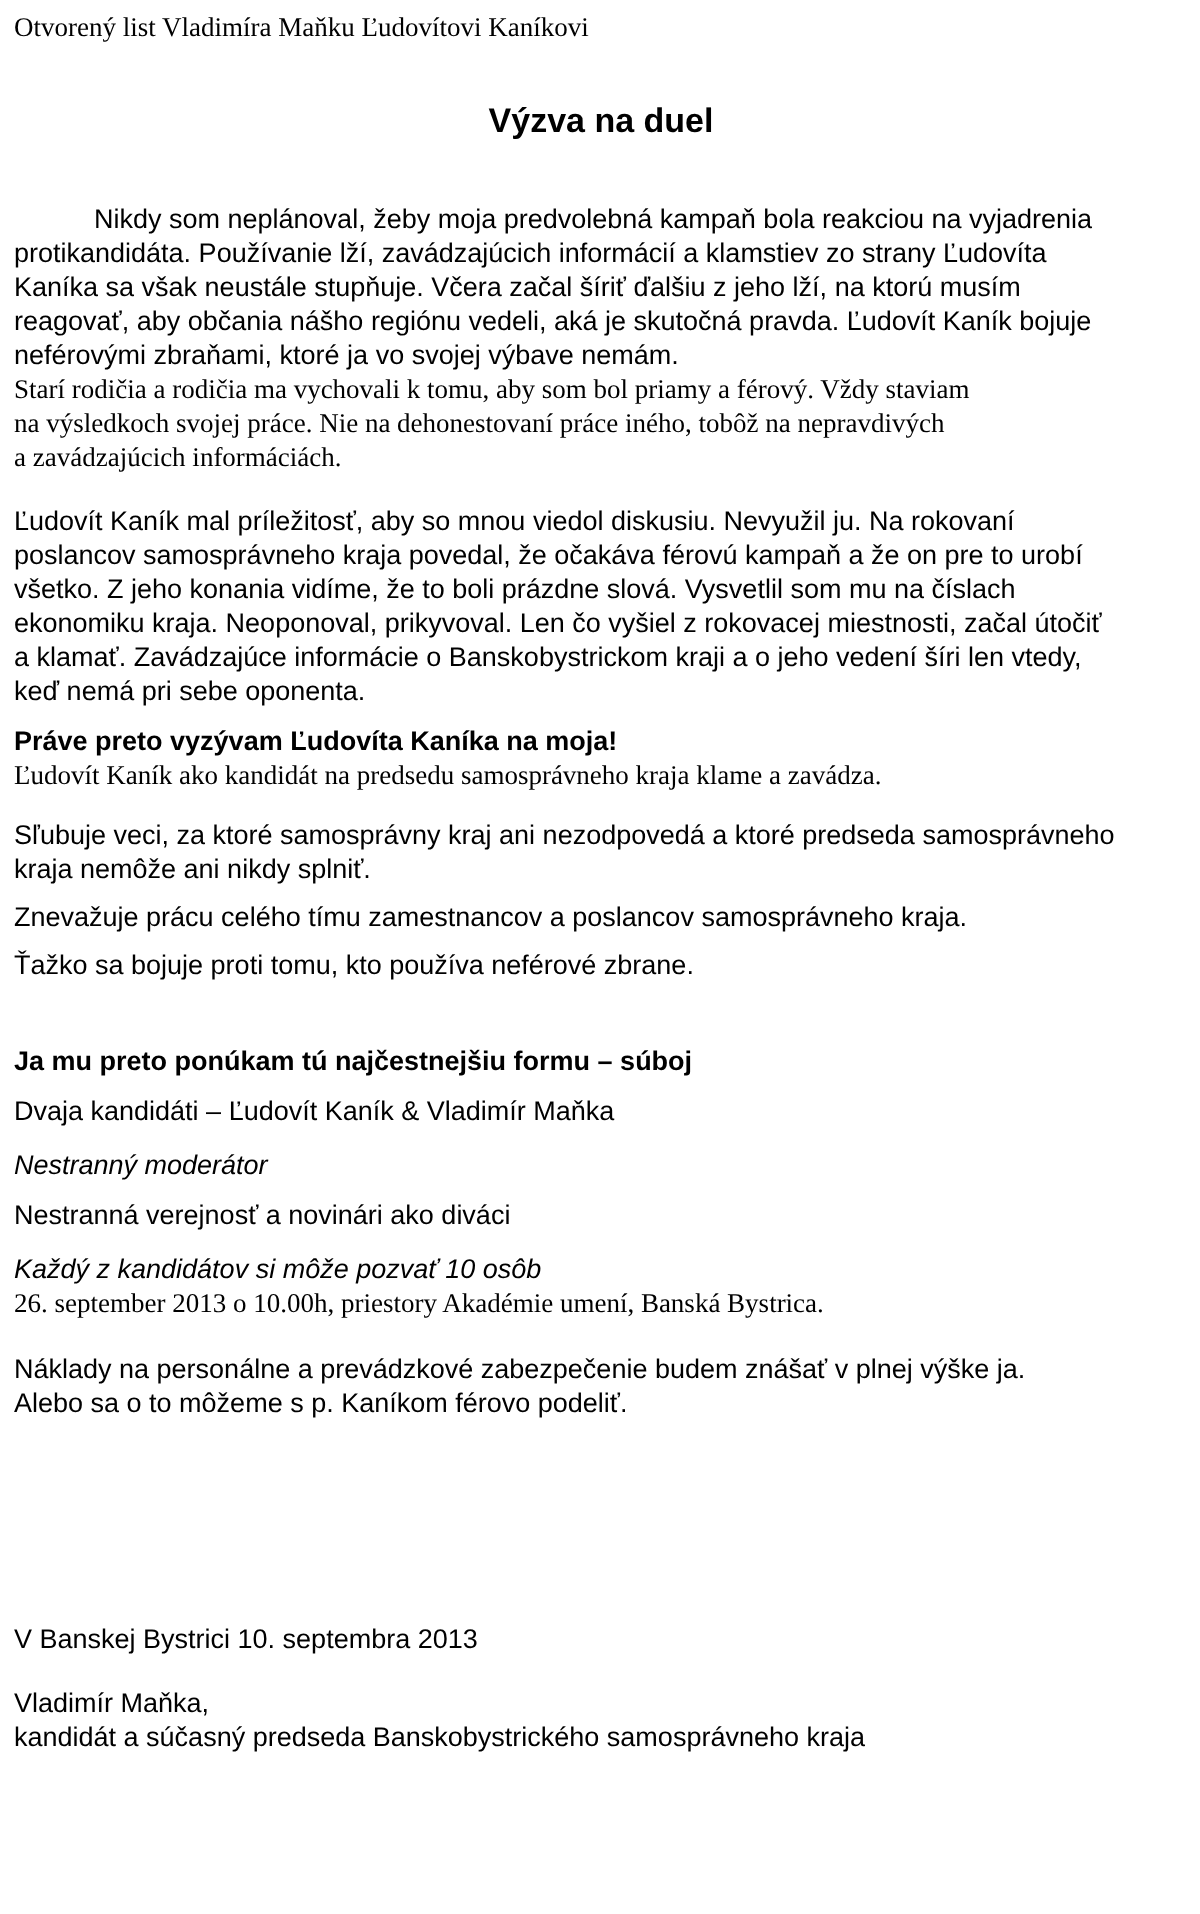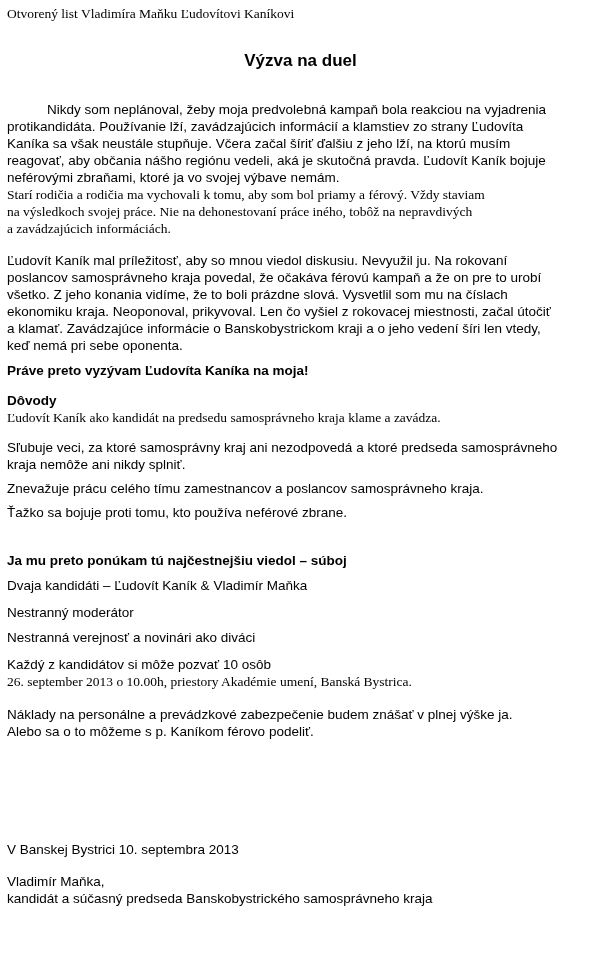--- a/index.html
+++ b/index.html
@@ -29,21 +29,21 @@
     font-weight: bold;
     text-align: center;
     white-space: pre-line;
   }
   .bold   { font-weight: bold; }
   .right  { text-align: left; }
   .indent { text-indent: 40px; }
   .mt0   { margin-top: 0; font-family: Liberation Serif, serif; }
   .mt7   { margin-top: 7px; }
   .mt8   { margin-top: 8px; }
-  .mt10  { margin-top: 10px; }
+  .mt10  { margin-top: 10px; font-style: italic; }
   .mt13  { margin-top: 13px; }
   .mt15  { margin-top: 15px; }
   .mt16  { margin-top: 16px; }
   .mt28  { margin-top: 28px; }
   .mt29  { margin-top: 29px; }
   .mt31  { margin-top: 31px; }
   .mt101 { margin-top: 101px; }
 </style>
 </head>
 <body>
@@ -66,32 +66,31 @@
 
   <p class="mt15">Ľudovít Kaník mal príležitosť, aby so mnou viedol diskusiu. Nevyužil ju. Na rokovaní
 poslancov samosprávneho kraja povedal, že očakáva férovú kampaň a že on pre to urobí
 všetko. Z jeho konania vidíme, že to boli prázdne slová. Vysvetlil som mu na číslach
 ekonomiku kraja. Neoponoval, prikyvoval. Len čo vyšiel z rokovacej miestnosti, začal útočiť
 a klamať. Zavádzajúce informácie o Banskobystrickom kraji a o jeho vedení šíri len vtedy,
 keď nemá pri sebe oponenta.</p>
 
   <p class="bold mt8">Práve preto vyzývam Ľudovíta Kaníka na moja!</p>
 
-  <p class="bold mt13">Dôvody</p>
 
   <p class="mt0">Ľudovít Kaník ako kandidát na predsedu samosprávneho kraja klame a zavádza.</p>
 
   <p class="mt13">Sľubuje veci, za ktoré samosprávny kraj ani nezodpovedá a ktoré predseda samosprávneho
 kraja nemôže ani nikdy splniť.</p>
 
   <p class="mt7">Znevažuje prácu celého tímu zamestnancov a poslancov samosprávneho kraja.</p>
 
   <p class="mt7">Ťažko sa bojuje proti tomu, kto používa neférové zbrane.</p>
 
-  <p class="bold mt31">Ja mu preto ponúkam tú najčestnejšiu viedol – súboj</p>
+  <p class="bold mt31">Ja mu preto ponúkam tú najčestnejšiu formu – súboj</p>
 
   <p class="mt8">Dvaja kandidáti – Ľudovít Kaník &amp; Vladimír Maňka</p>
 
   <p class="mt10">Nestranný moderátor</p>
 
   <p class="mt8">Nestranná verejnosť a novinári ako diváci</p>
 
   <p class="mt10">Každý z kandidátov si môže pozvať 10 osôb</p>
 
 

